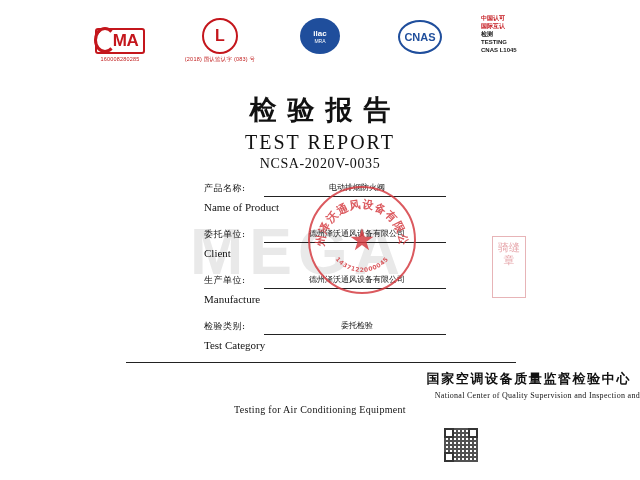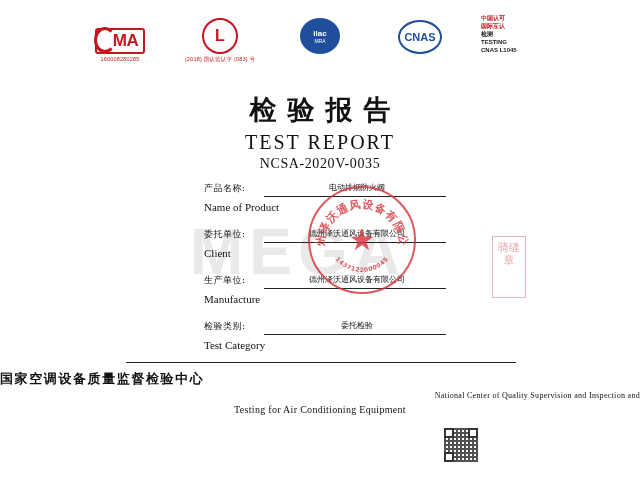--- a/index.html
+++ b/index.html
@@ -231,21 +231,21 @@
     left: 126px;
     top: 362px;
     width: 390px;
     border-bottom: 1px solid #222;
   }
   .org-cn {
     position: absolute;
     top: 370px;
     left: 0;
     width: 631px;
-    text-align: left;
+    text-align: right;
     font-family: "DejaVu Serif", serif;
     font-size: 13px;
     font-weight: bold;
     letter-spacing: 1.6px;
     color: #111;
   }
   .org-en1 {
     position: absolute;
     top: 391px;
     left: 0;

